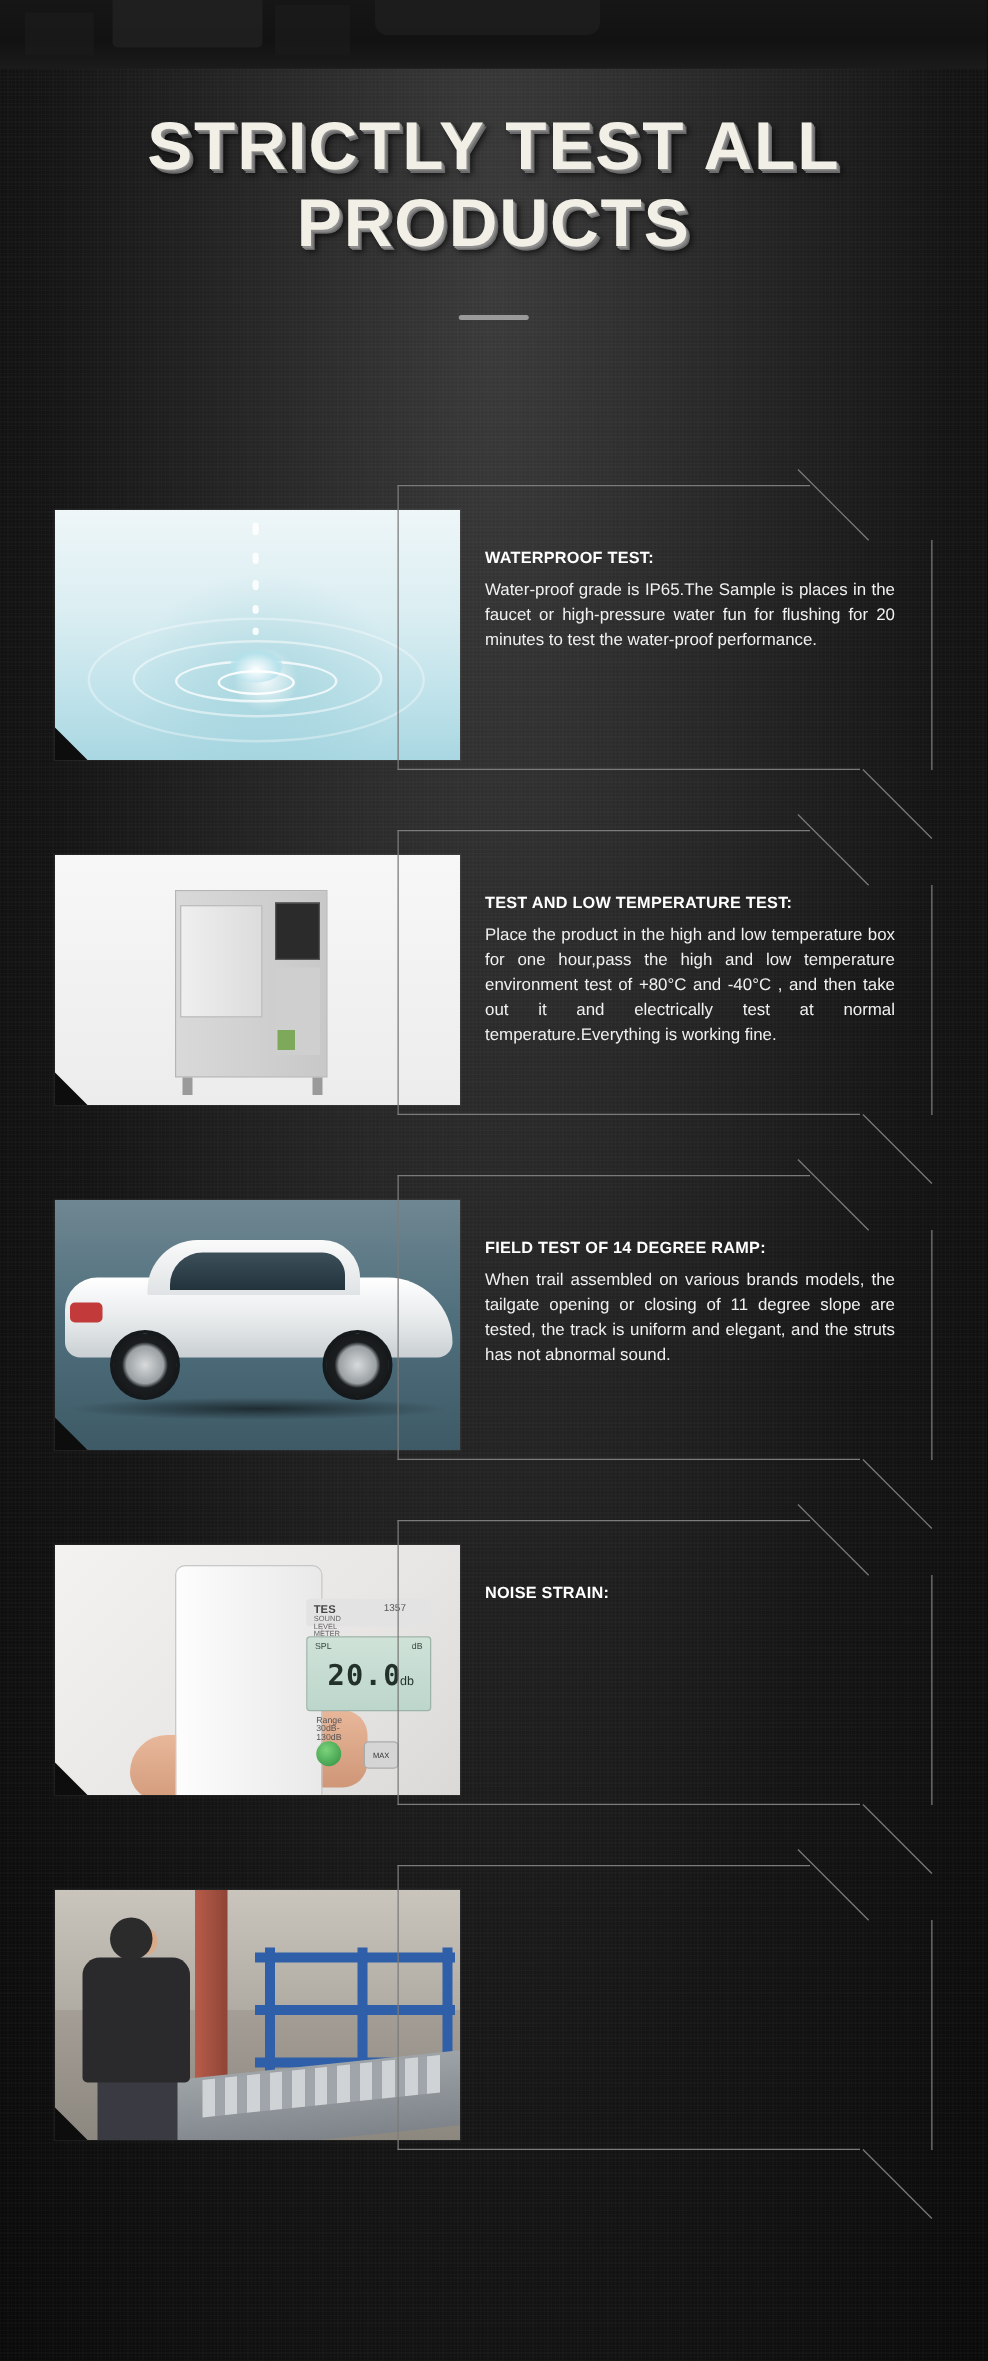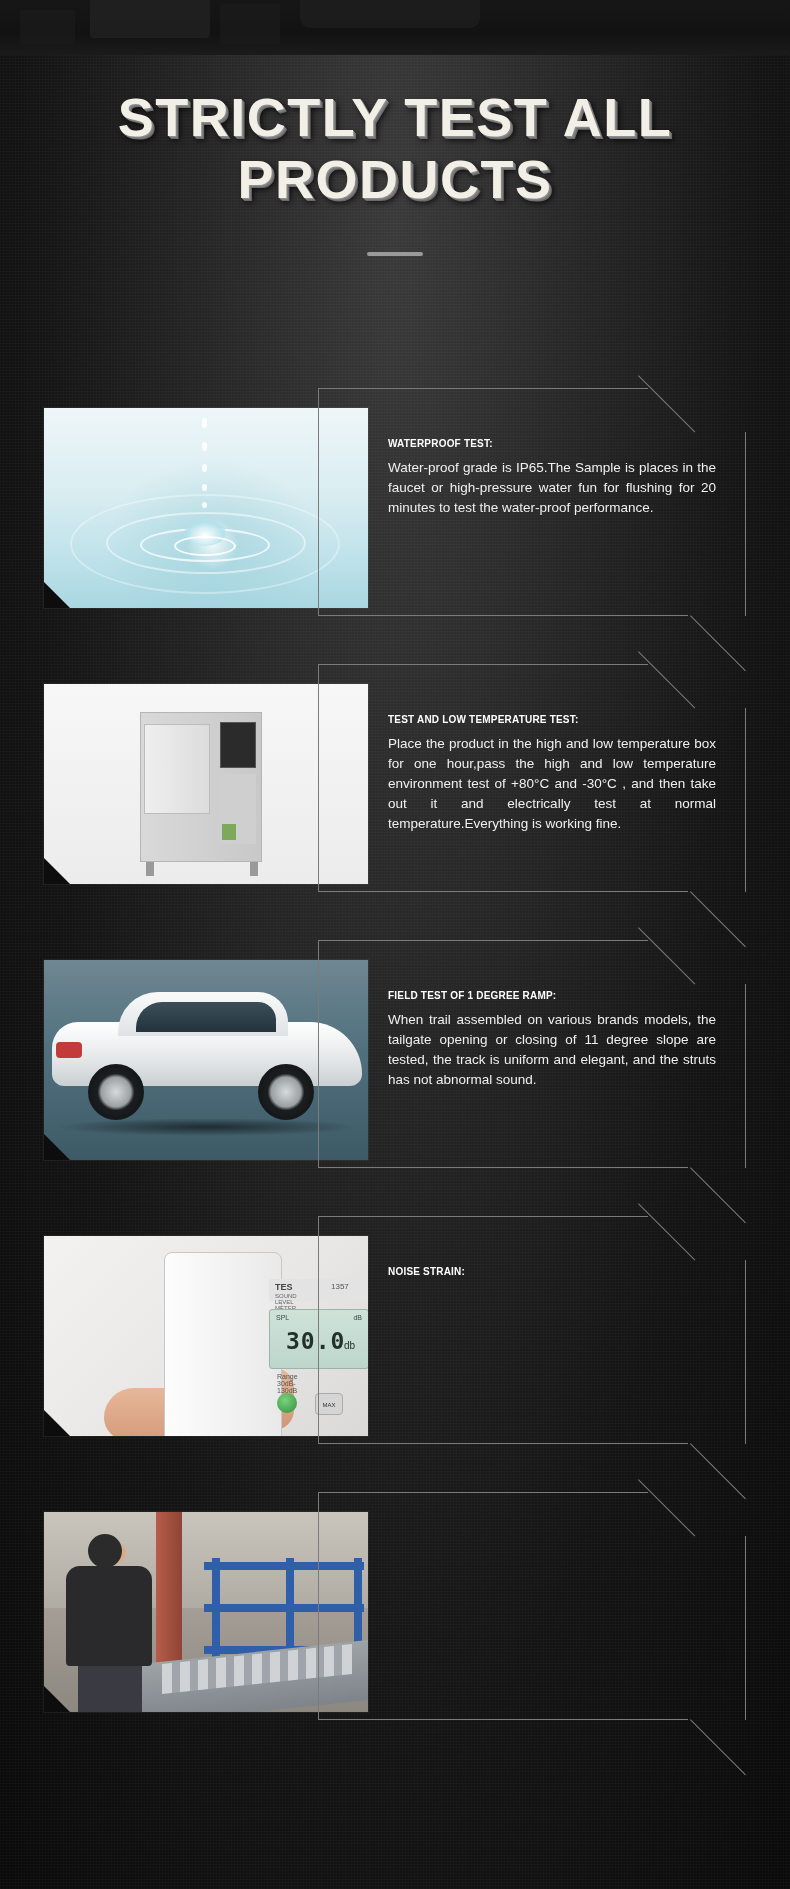--- a/index.html
+++ b/index.html
@@ -104,21 +104,21 @@
     width: 1px; height: 78px; background: #7b7b7b;
     transform: rotate(-45deg); transform-origin: top left;
   }
   .text-block {
     position: absolute;
     left: 388px; top: 30px;
     width: 328px;
     color: #ffffff;
   }
   .t-head {
-    font-size: 10px;
+    font-size: 13px;
     font-weight: bold;
     letter-spacing: 0.2px;
     margin-bottom: 9px;
     color: #ffffff;
   }
   .t-body {
     font-size: 13.5px;
     line-height: 20px;
     color: #f0f0f0;
     text-align: justify;
@@ -180,21 +180,21 @@
   .car-shadow { position:absolute; left: 10px; top: 158px; width: 306px; height: 18px;
     background: radial-gradient(ellipse at 50% 50%, rgba(0,0,0,0.55) 0%, rgba(0,0,0,0) 70%);}
   .tail { position:absolute; left: 12px; top: 82px; width: 26px; height: 16px; background:#c33a3a; border-radius:4px;}
 
   .img-meter {
     width:100%; height:100%;
     background: linear-gradient(135deg,#f3f2f0 0%, #e7e6e4 60%, #dad9d7 100%);
     position:relative; overflow:hidden;
   }
   .meter-body { position:absolute; left: 96px; top: 16px; width: 118px; height: 194px;
-    background: linear-gradient(90deg,#fdfdfd,#e9e9e9); border:1px solid #c8c8c8; border-radius: 8px; margin-left: 24px;}
+    background: linear-gradient(90deg,#fdfdfd,#e9e9e9); border:1px solid #c8c8c8; border-radius: 8px;}
   .meter-top { position:absolute; left: 104px; top: 26px; width: 100px; height: 22px; background:#e3e3e3; border-radius:3px;}
   .meter-brand { position:absolute; left: 110px; top: 29px; font-size: 9px; color:#444; font-weight:bold;}
   .meter-model { position:absolute; left: 166px; top: 29px; font-size: 8px; color:#555;}
   .meter-sub { position:absolute; left: 110px; top: 40px; font-size: 6px; color:#666;}
   .meter-lcd { position:absolute; left: 104px; top: 56px; width: 100px; height: 60px;
     background: linear-gradient(180deg,#cfe2d8,#bdd6cb); border:1px solid #9bb3a8; border-radius:3px;}
   .lcd-val { position:absolute; left: 16px; top: 18px; font-family:"DejaVu Sans Mono", monospace;
     font-size: 23px; font-weight: bold; color:#23312b; letter-spacing:1px;}
   .lcd-unit { position:absolute; left: 74px; top: 30px; font-size: 10px; color:#23312b;}
   .lcd-tag { position:absolute; left: 6px; top: 4px; font-size: 7px; color:#3a4a43;}
@@ -296,21 +296,21 @@
       <div class="bracket">
         <div class="ln top"></div>
           <div class="ln left"></div>
           <div class="ln bottom"></div>
         <div class="ln right-b"></div>
           <div class="diag"></div>
           <div class="diag2"></div>
       </div>
       <div class="text-block">
         <div class="t-head">TEST AND LOW TEMPERATURE TEST:</div>
-        <div class="t-body">Place the product in the high and low temperature box for one hour,pass the high and low temperature environment test of +80°C and -30°C , and then take out it and electrically test at normal temperature.Everything is working fine.</div>
+        <div class="t-body">Place the product in the high and low temperature box for one hour,pass the high and low temperature environment test of +80°C and -40°C , and then take out it and electrically test at normal temperature.Everything is working fine.</div>
       </div>
     </div>
 
     <div class="row">
       <div class="thumb">
         <div class="img-car">
           <div class="car-shadow"></div>
           <div class="car-body"></div>
           <div class="car-roof"></div>
           <div class="car-glass"></div>
@@ -322,39 +322,39 @@
       </div>
       <div class="bracket">
         <div class="ln top"></div>
           <div class="ln left"></div>
           <div class="ln bottom"></div>
         <div class="ln right-b"></div>
           <div class="diag"></div>
           <div class="diag2"></div>
       </div>
       <div class="text-block">
-        <div class="t-head">FIELD TEST OF 1 DEGREE RAMP:</div>
+        <div class="t-head">FIELD TEST OF 14 DEGREE RAMP:</div>
         <div class="t-body">When trail assembled on various brands models, the tailgate opening or closing of 11 degree slope are tested, the track is uniform and elegant, and the struts has not abnormal sound.</div>
       </div>
     </div>
 
     <div class="row">
       <div class="thumb">
         <div class="img-meter">
           <div class="hand"></div>
           <div class="hand2"></div>
           <div class="meter-body">
             <div class="meter-top"></div>
             <div class="meter-brand">TES</div>
             <div class="meter-model">1357</div>
             <div class="meter-sub">SOUND LEVEL METER</div>
             <div class="meter-lcd">
               <div class="lcd-tag">SPL</div>
               <div class="lcd-tag2">dB</div>
-              <div class="lcd-val">30.0</div>
+              <div class="lcd-val">20.0</div>
               <div class="lcd-unit">db</div>
             </div>
             <div class="meter-range">Range 30dB-130dB</div>
             <div class="btn-round btn-green"></div>
             <div class="btn-max">MAX</div>
           </div>
         </div>
         <div class="clip"></div>
       </div>
       <div class="bracket">

